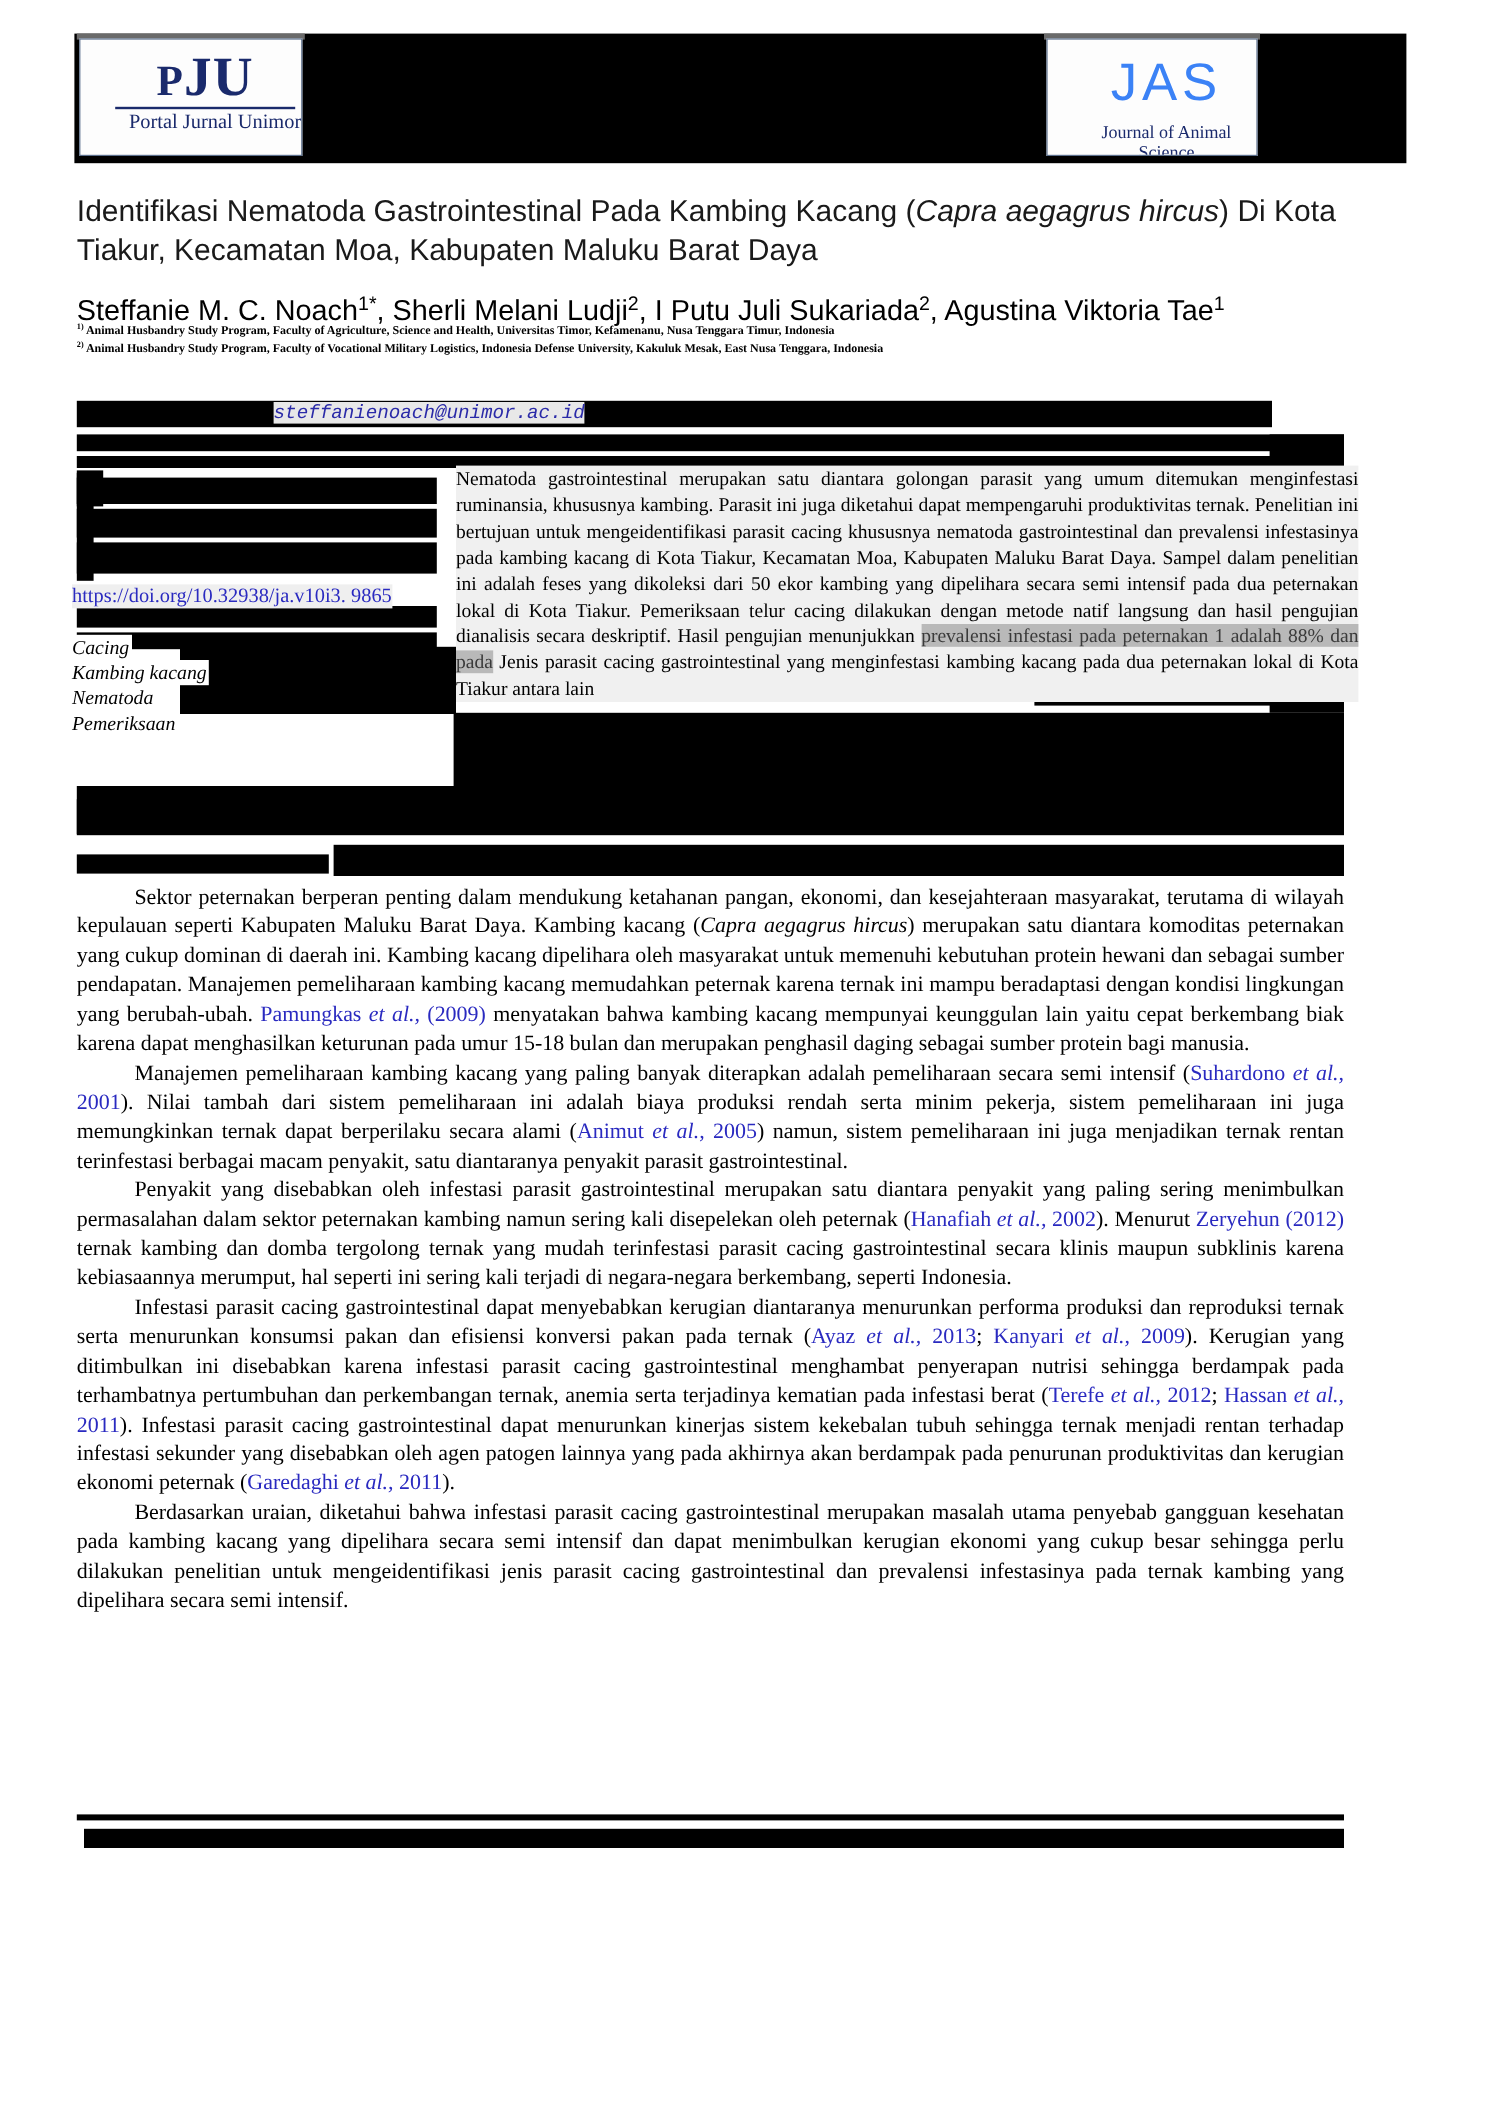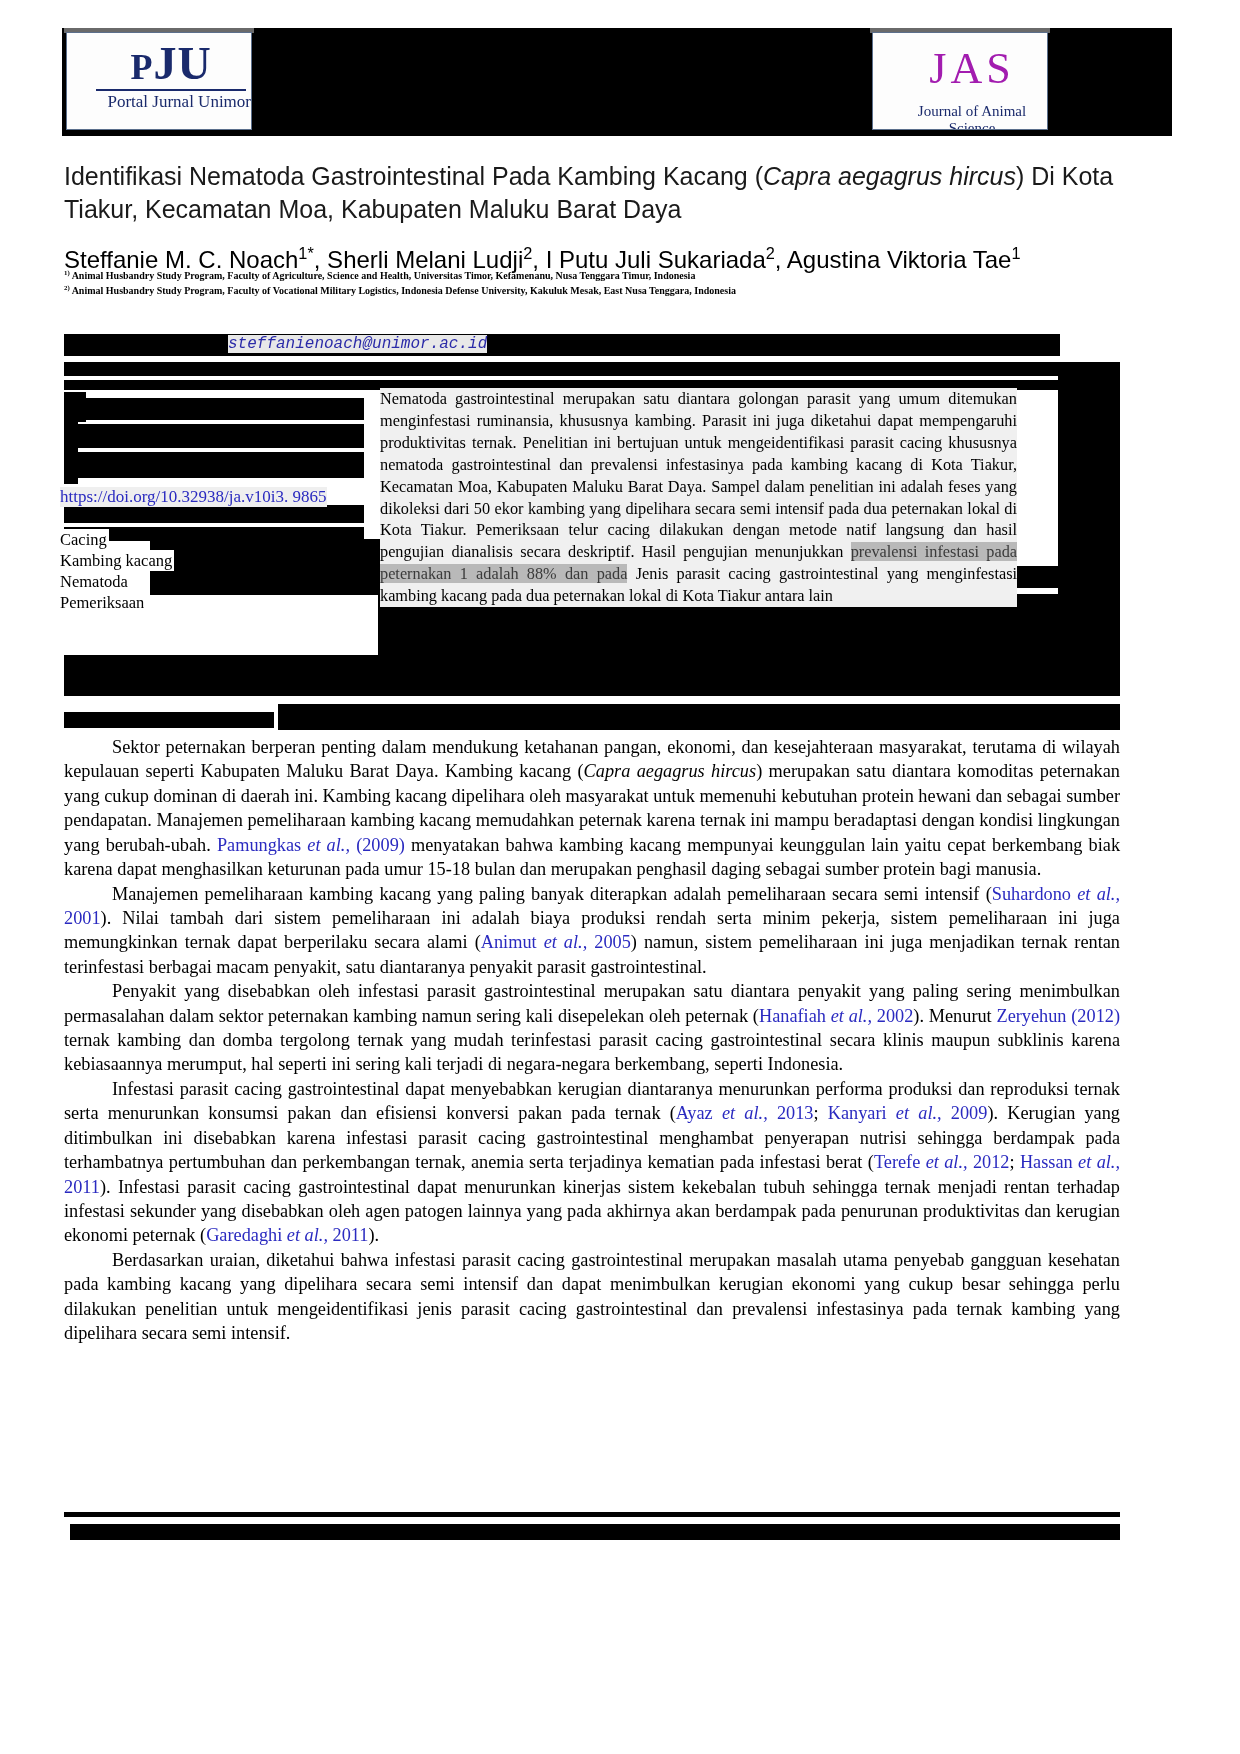--- a/index.html
+++ b/index.html
@@ -68,22 +68,22 @@
     margin: 2px auto 1px auto;
   }
   .pju-sub {
     text-align: right;
     font-size: 17px;
     color: #1a2a6c;
     font-family: "Liberation Serif", serif;
   }
   .jas-wordmark {
     text-align: center;
-    font-family: Liberation Serif, serif;
-    color: #a21caf;
+    font-family: Liberation Sans, sans-serif;
+    color: #3b82f6;
     line-height: 1;
     margin-top: 14px;
     font-size: 44px;
     letter-spacing: 4px;
   }
   .jas-sub {
     text-align: center;
     font-size: 15px;
     color: #1a2a6c;
     margin-top: 12px;
@@ -158,35 +158,36 @@
   }
 
   
   .keywords {
     position: absolute;
     left: 60px;
     top: 529px;
     width: 150px;
     font-size: 16.5px;
     line-height: 1.28;
+    font-style: italic;
     z-index: 5;
   }
   .kw {
     display: block;
     background: #ffffff;
     width: fit-content;
     padding-right: 2px;
   }
 
   
   .abstract {
     position: absolute;
     left: 380px;
     top: 388px;
-    width: 637px;
+    width: 752px;
     font-size: 16.3px;
     line-height: 1.345;
     text-align: justify;
     z-index: 4;
     background: #f0f0f0;
   }
   .abs-strike {
     background: #b9b9b9;
     color: #3a3a3a;
   }

